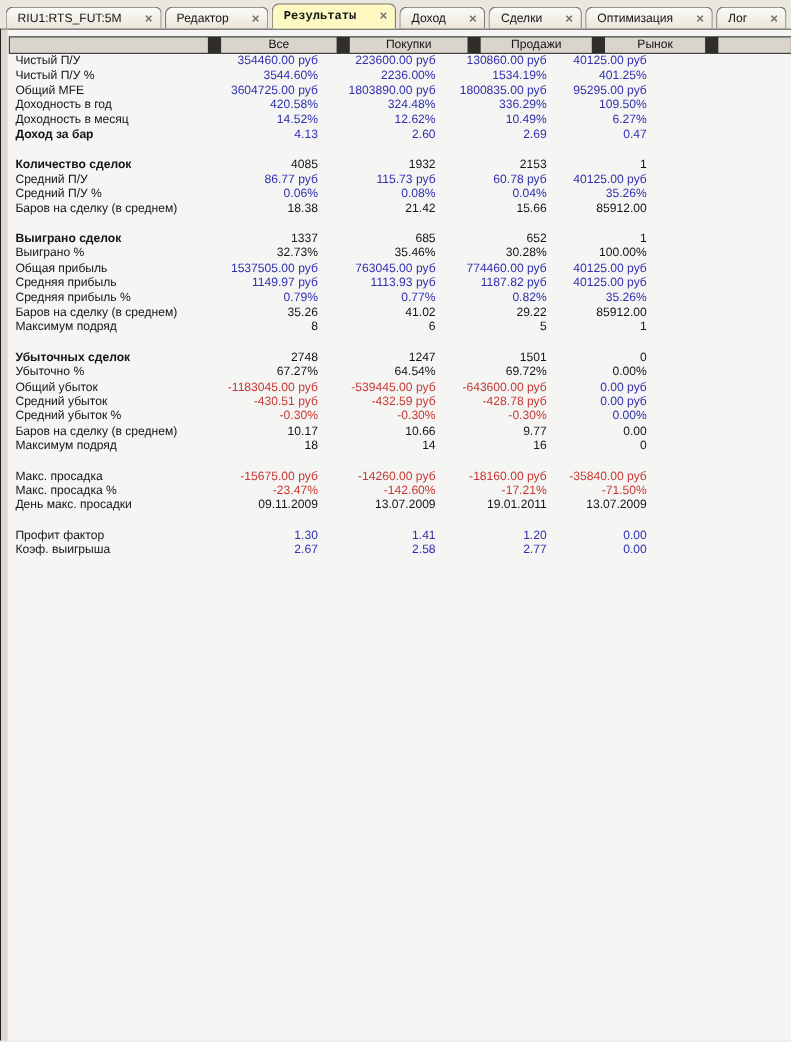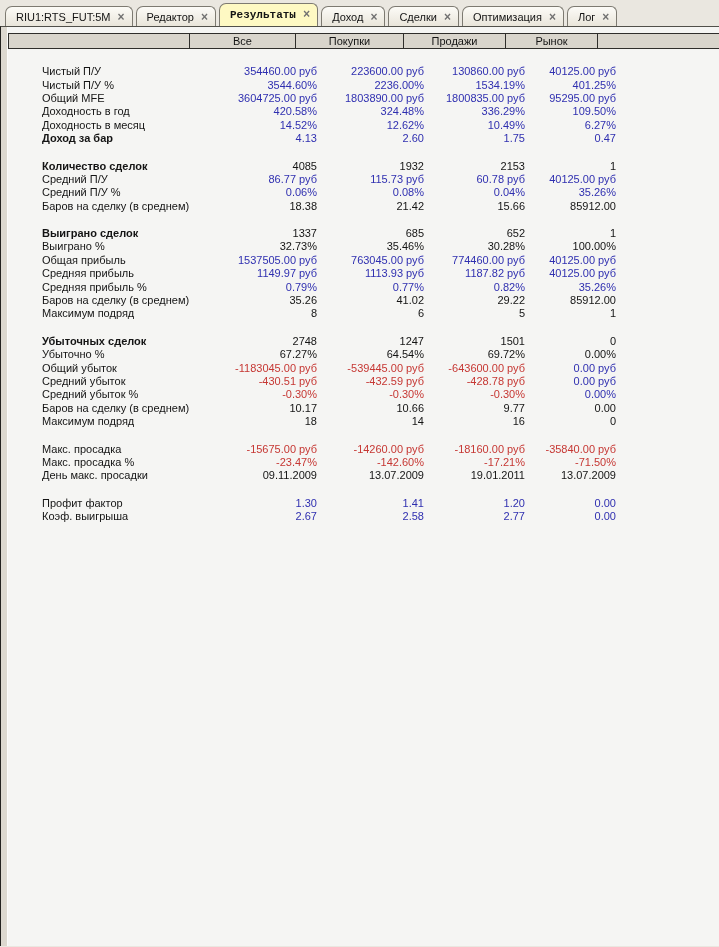--- a/index.html
+++ b/index.html
@@ -17,21 +17,21 @@
   .tabbar {
     display: flex;
     align-items: flex-end;
     height: 26px;
     padding-left: 5px;
     position: relative;
   }
   .tab {
     display: inline-flex;
     align-items: center;
-    gap: 7px;
+    gap: 21px;
     height: 20px;
     padding: 0 7px 0 10px;
     margin-right: 3px;
     background: linear-gradient(#fcfbf7, #e9e5da);
     border: 1px solid #7d7a71;
     border-bottom: none;
     border-radius: 7px 6px 0 0;
     white-space: nowrap;
     position: relative;
     z-index: 1;
@@ -68,33 +68,33 @@
     width: 6px;
     background: #dcd8cf;
     border-right: 1px solid #fbfbfa;
   }
   .table-wrap { padding: 6px 0 0 7px; position: relative; }
 
   
   .grid-header {
     display: grid;
     grid-template-columns: 180px 105px 107px 101px 91px minmax(0,1fr);
-    gap: 1px;
+    gap: 12px;
     background: #2f2e2b;
     padding: 1px 0 1px 1px;
   }
   .hcell {
     background: #d9d5cc;
     height: 14px;
     line-height: 14px;
     text-align: center;
     overflow: hidden;
     white-space: nowrap;
   }
-  .grid-body { padding-top: 16px; margin-left: 28px; }
+  .grid-body { padding-top: 0; }
   .row {
     display: grid;
     grid-template-columns: 180px 105px 107px 101px 91px minmax(0,1fr);
     height: 13.4px;
     align-items: center;
   }
   .cell {
     line-height: 13px;
     white-space: nowrap;
     overflow: hidden;
@@ -189,21 +189,21 @@
             <div class="cell val c-blue">14.52%</div>
             <div class="cell val c-blue">12.62%</div>
             <div class="cell val c-blue">10.49%</div>
             <div class="cell val c-blue">6.27%</div>
             <div class="cell"></div>
           </div>
           <div class="row">
             <div class="cell label bold">Доход за бар</div>
             <div class="cell val c-blue">4.13</div>
             <div class="cell val c-blue">2.60</div>
-            <div class="cell val c-blue">1.75</div>
+            <div class="cell val c-blue">2.69</div>
             <div class="cell val c-blue">0.47</div>
             <div class="cell"></div>
           </div>
           <div class="spacer-row"></div>
           <div class="row">
             <div class="cell label bold">Количество сделок</div>
             <div class="cell val c-black">4085</div>
             <div class="cell val c-black">1932</div>
             <div class="cell val c-black">2153</div>
             <div class="cell val c-black">1</div>

